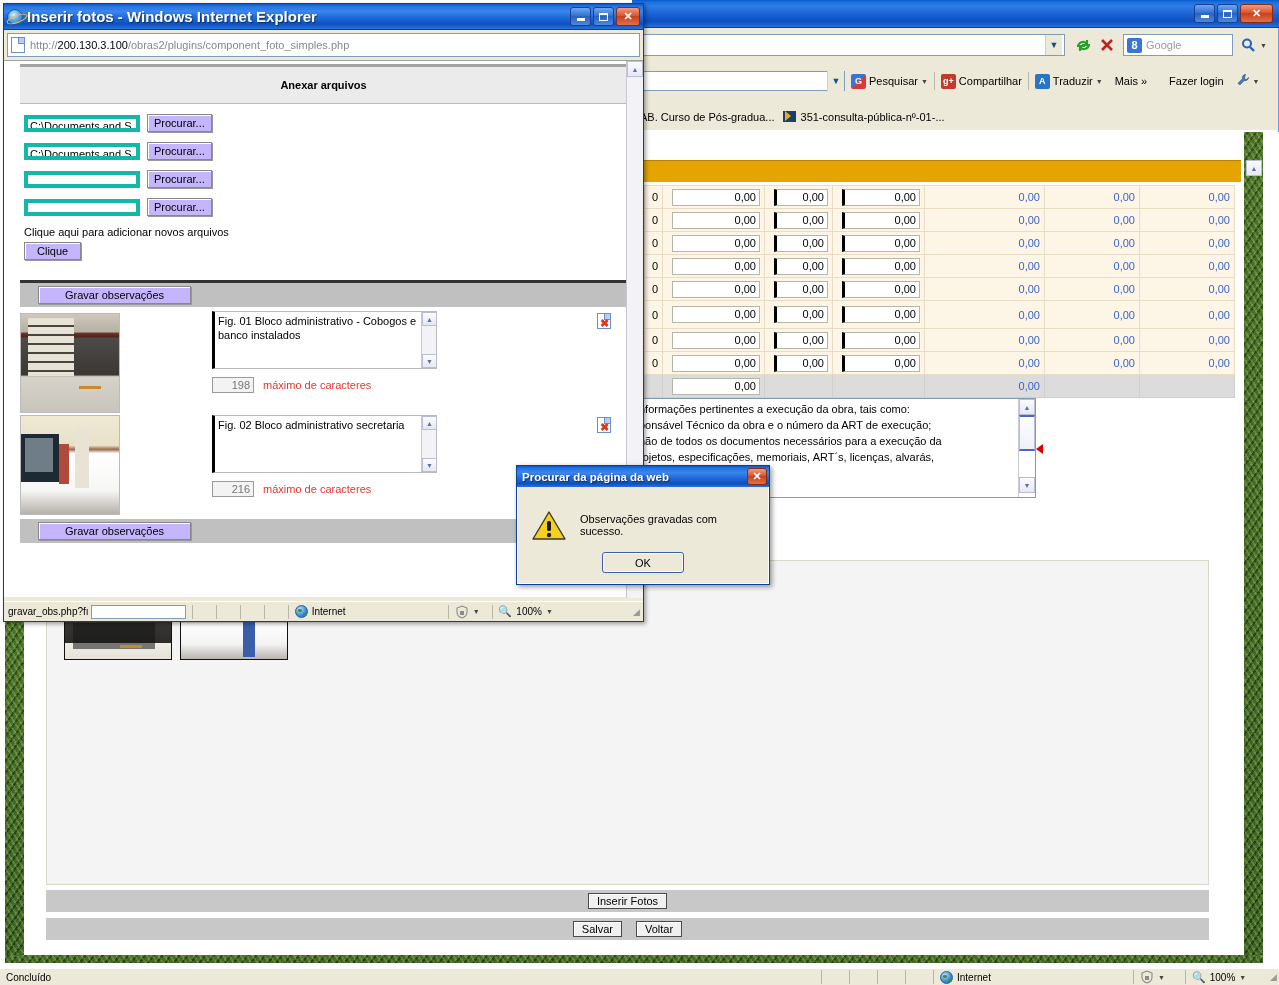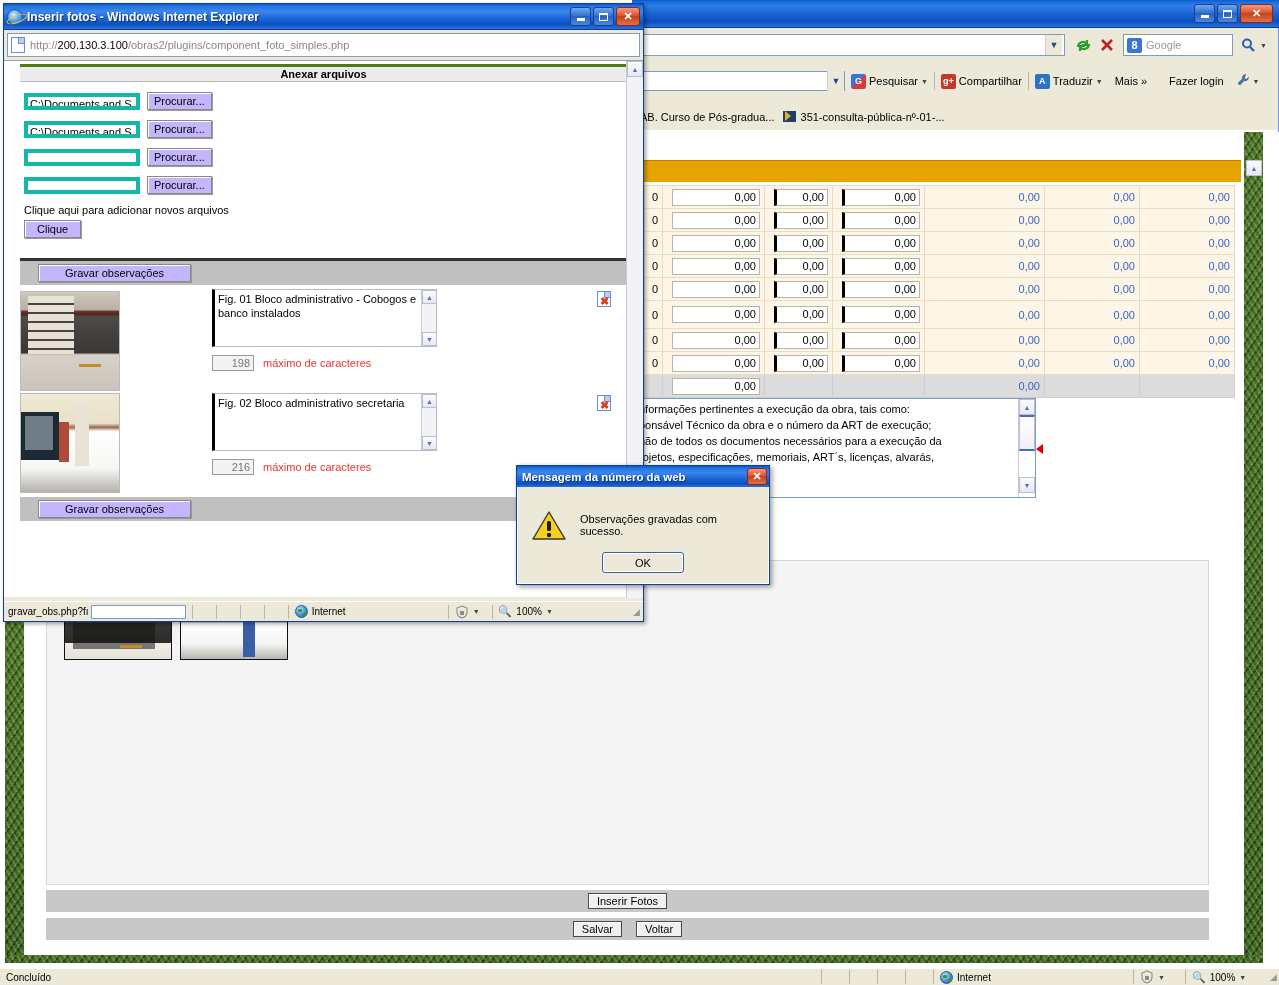--- a/index.html
+++ b/index.html
@@ -146,21 +146,21 @@
     position:absolute; left:3px; top:3px; width:641px; height:619px;
     border:1px solid #0a3f9e; background:#ece9d8;
     box-shadow: 2px 2px 4px rgba(0,0,0,.35);
   }
   #popup .pt-bar {
     height:26px;
     background: linear-gradient(to bottom,#0a59c8 0%,#2775e4 10%,#3a86ea 30%,#1f69d8 55%,#0b50c2 80%,#2c72da 100%);
     display:flex; align-items:center; padding:0 3px; gap:4px;
     border-bottom:1px solid #0a3f9e;
   }
-  #popup .pt-title { color:#fff; font-weight:bold; font-size:12px; text-shadow:1px 1px 1px rgba(0,0,0,.5); }
+  #popup .pt-title { color:#fff; font-weight:bold; font-size:15px; text-shadow:1px 1px 1px rgba(0,0,0,.5); }
   #popup .pt-spacer { flex:1; }
   #popup .pu-addr {
     height:24px; margin:3px; display:flex; align-items:center;
     border:1px solid #7f9db9; background:#fff; padding:0 3px; gap:5px;
   }
   #popup .pu-url { font-size:11px; color:#888; }
   #popup .pu-url b { color:#000; font-weight:normal; }
   #popup .pu-body {
     position:absolute; left:0; top:56px; width:639px; height:537px;
     background:#fff; border-top:1px solid #9f9f9f;
@@ -179,23 +179,23 @@
   }
   .doc-icon:before{
     content:"";position:absolute;right:0;top:0;width:5px;height:5px;
     background:#b9cdf0;border-left:1px solid #6a8fd0;border-bottom:1px solid #6a8fd0;
   }
   .red-x {
     position:absolute;left:2px;top:4px;color:#e03a1a;font-size:11px;font-weight:bold;line-height:1;
   }
 
   .sect-head {
-    border-top:3px solid #4d7c0f; border-bottom:1px solid #bbb;
+    border-top:3px solid #a3a3a3; border-bottom:1px solid #bbb;
     background:#ebebeb; text-align:center; font-weight:bold; font-size:11px;
-    padding:1px 0;
+    padding:12px 0;
   }
   .file-row { display:flex; align-items:center; gap:7px; margin:0 0 5px 20px; }
   .file-input {
     width:116px; height:17px; border:4px solid #14b8a6; background:#fff;
     font-size:11px; padding:0 2px; overflow:hidden; white-space:nowrap;
     line-height:15px; color:#000;
   }
   .gray-btn {
     background:#c4b5fd; border:1px solid #888; box-shadow: inset 1px 1px 0 #fff, 1px 1px 0 #999;
     font-size:11px; padding:2px 6px; color:#000; font-family:"Liberation Sans",sans-serif;
@@ -692,21 +692,21 @@
       <span>100%</span>
       <span class="caret">▼</span>
     </span>
     <span style="flex:1"></span>
     <span style="color:#999;font-size:9px;padding-right:3px;">◢</span>
   </div>
 </div>
 
 <div id="modal">
   <div class="m-bar">
-    <span class="m-title">Mensagem da número da web</span>
+    <span class="m-title">Procurar da página da web</span>
     <div class="m-close">✕</div>
   </div>
   <div class="m-inner">
     <div class="m-content">
       <span class="warn-tri">
         <svg width="34" height="30" viewBox="0 0 34 30">
           <path d="M17 2 L33 29 L1 29 Z" fill="#f5d020" stroke="#3a3a2a" stroke-width="1.4" stroke-linejoin="round"></path>
           <rect x="15" y="11" width="4" height="10" rx="1.6" fill="#1a1a1a"></rect>
           <circle cx="17" cy="25" r="2.2" fill="#1a1a1a"></circle>
         </svg>

